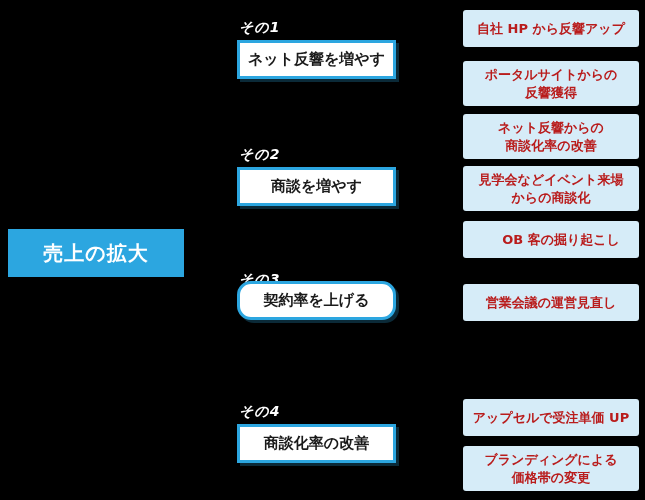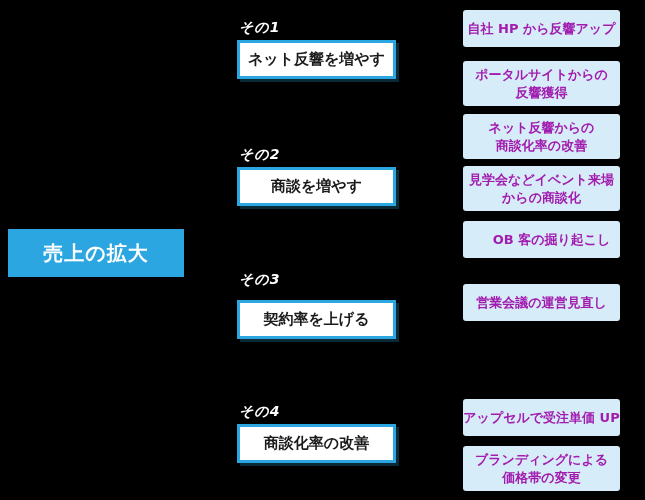--- a/index.html
+++ b/index.html
@@ -42,21 +42,21 @@
     color: #1a1a1a;
     font-weight: bold;
     font-size: 15px;
     display: flex;
     align-items: center;
     justify-content: center;
     box-shadow: 3px 3px 0 rgba(44, 166, 224, 0.25);
   }
   .step-box.pos-1 { top: 40px; }
   .step-box.pos-2 { top: 167px; }
-  .step-box.pos-3 { top: 300px; }
+  .step-box.pos-3 { top: 281px; border-radius: 14px; }
   .step-box.pos-4 { top: 424px; }
 
   
   .step-tag {
     position: absolute;
     left: 239px;
     color: #ffffff;
     font-weight: bold;
     font-style: italic;
     font-size: 14px;
@@ -64,23 +64,23 @@
   }
   .step-tag.pos-1 { top: 19px; }
   .step-tag.pos-2 { top: 146px; }
   .step-tag.pos-3 { top: 271px; }
   .step-tag.pos-4 { top: 403px; }
 
   
   .action-box {
     position: absolute;
     left: 463px;
-    width: 157px;
+    width: 176px;
     background: #d6ecf8;
-    color: #a21caf;
+    color: #b91c1c;
     font-weight: bold;
     font-size: 13px;
     line-height: 1.35;
     text-align: center;
     display: flex;
     align-items: center;
     justify-content: center;
     border-radius: 3px;
     white-space: pre-line;
   }

